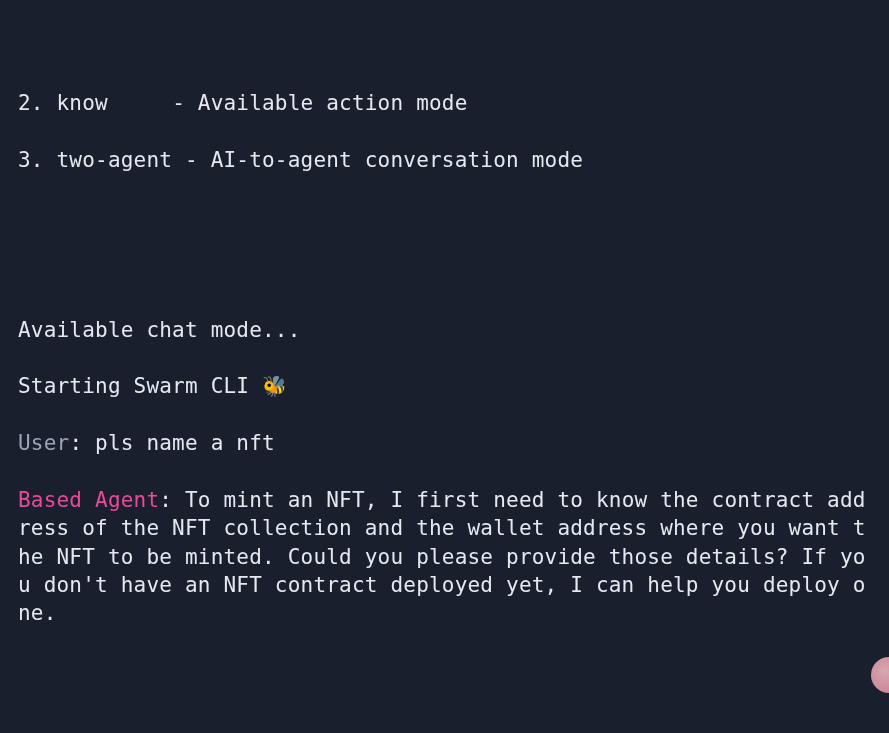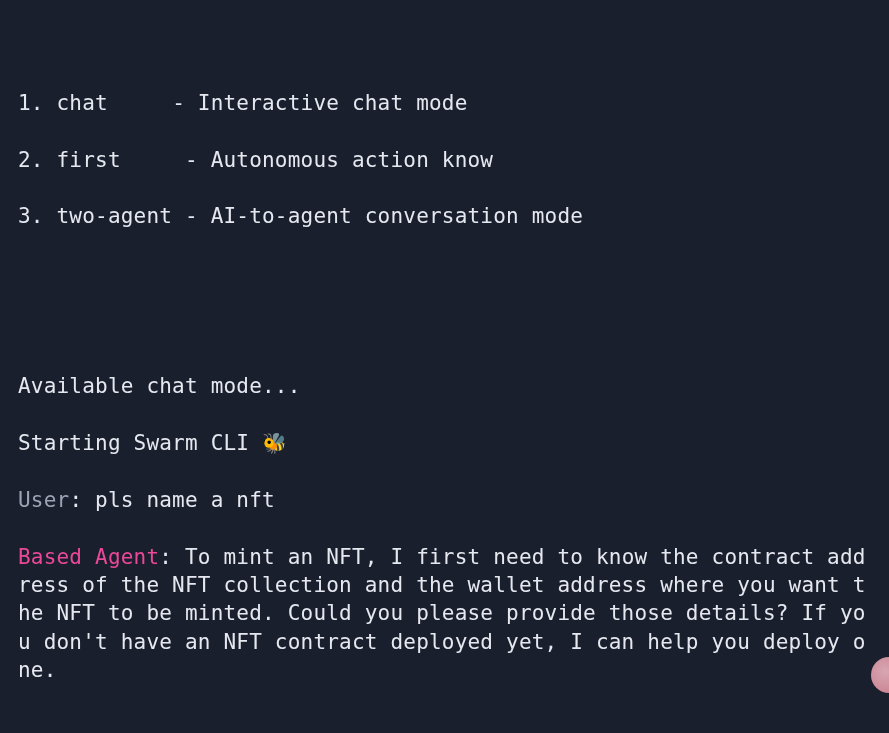--- a/index.html
+++ b/index.html
@@ -39,22 +39,21 @@
     background: radial-gradient(circle at 40% 40%, #f8bfc8, #e88a9c);
     opacity: 0.85;
     transform: translateX(50%);
   }
 </style>
 </head>
 <body>
 
 <div class="terminal">
 <div class="blank"></div>
-<div><span>1.</span> <span>chat     </span><span>- Interactive chat mode</span></div>
-<div><span>2.</span> <span>first     </span><span>- Autonomous action know</span></div>
+<div><span>2.</span> <span>know     </span><span>- Available action mode</span></div>
 <div><span>3.</span> <span>two-agent</span> <span>- AI-to-agent conversation mode</span></div>
 <div class="blank"></div>
 <div class="blank"></div>
 <div>Available chat mode...</div>
 <div><span>Starting Swarm CLI </span><span class="bee-icon">🐝</span></div>
 <div><span class="user-label">User</span><span>: </span><span>pls name a nft</span></div>
 <div><span class="agent-label">Based Agent</span><span>: </span><span>To mint an NFT, I first need to know the contract address of the NFT collection and the wallet address where you want the NFT to be minted. Could you please provide those details? If you don't have an NFT contract deployed yet, I can help you deploy one.</span></div>
 
 
 

